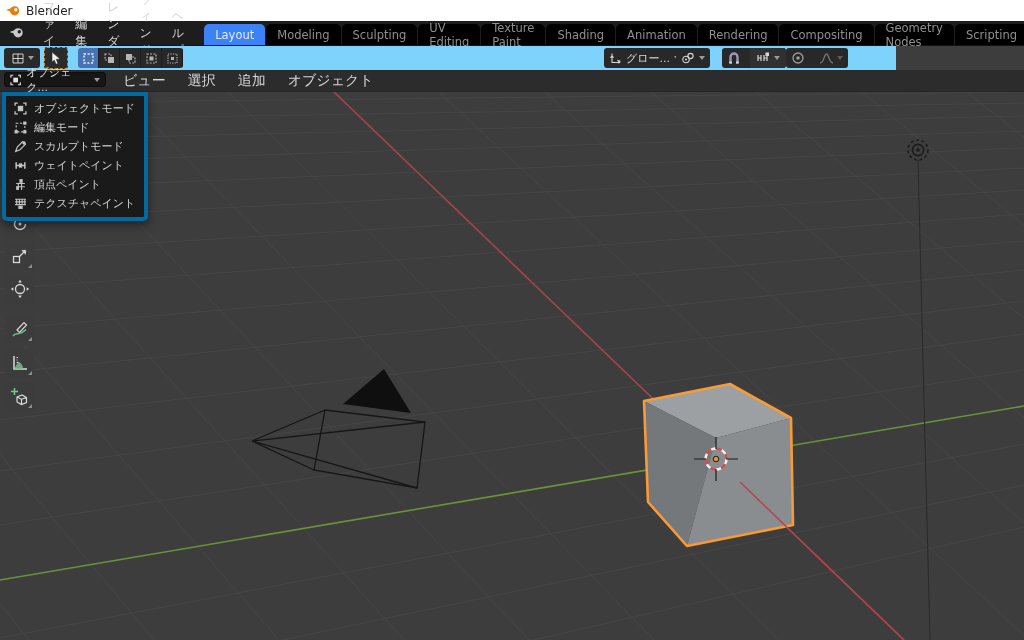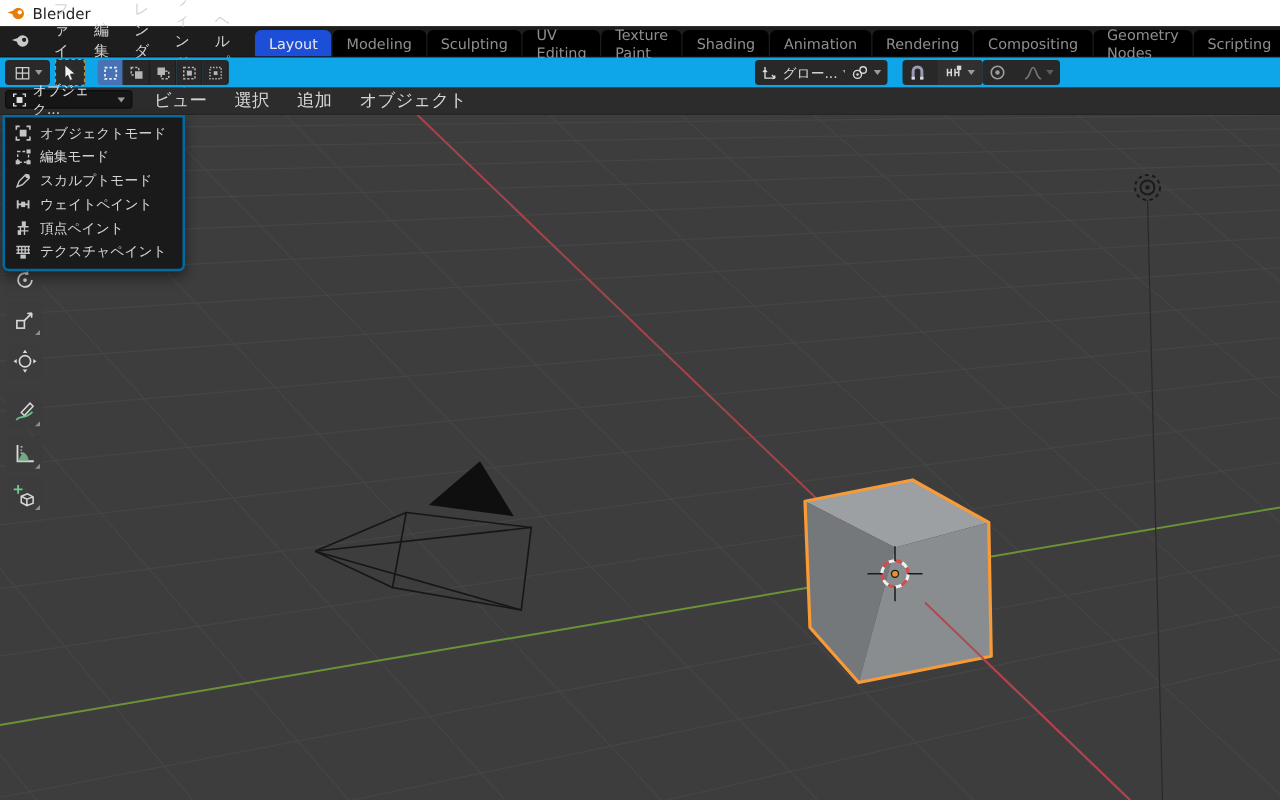--- a/index.html
+++ b/index.html
@@ -13,24 +13,24 @@
   .titlebar .t-text { color:#222; font-size:12px; }
 
   
   .menubar { position:absolute; left:0; top:21px; width:1024px; height:25px; background:#1d1d1d;
     display:flex; align-items:center; border-bottom:1px solid #131313; }
   .logo-btn { display:flex; align-items:center; padding:0 9px; height:100%; }
   .menu-item { color:#d2d2d2; padding:0 10px; height:100%; display:flex; align-items:center; cursor:default; }
   .tabs { display:flex; align-items:flex-end; height:100%; margin-left:10px; }
   .tab { background:#000000; color:#8f8f8f; font-size:11.5px; padding:4px 11px 4px;
     border-radius:5px 5px 0 0; margin-right:1px; height:21px; display:flex; align-items:center; }
-  .tab.active { background:#1d4ed8; color:#e8e8e8; }
-
-  
-  .toolrow { position:absolute; left:0; top:46px; width:1024px; height:24px; background:#0ea5e9; }
+  .tab.active { background:#3b82f6; color:#e8e8e8; }
+
+  
+  .toolrow { position:absolute; left:0; top:46px; width:896px; height:24px; background:#7dd3fc; }
   .ed-type { position:absolute; left:4px; top:2px; width:36px; height:20px; background:#292929;
     border-radius:3px; display:flex; align-items:center; justify-content:center; gap:3px; }
   .tool-cursor { position:absolute; left:44px; top:1px; width:24px; height:22px; border:1px dashed #c98f2e;
     border-radius:3px; display:flex; align-items:center; justify-content:center; background:#2b2b2b; }
   .selmodes { position:absolute; left:78px; top:2px; height:20px; display:flex; border-radius:3px; overflow:hidden; }
   .selmode { width:21px; height:20px; background:#282828; display:flex; align-items:center; justify-content:center;
     border-right:1px solid #1d1d1d; }
   .selmode.active { background:#4772b3; }
   .rgroup { position:absolute; top:2px; height:20px; background:#282828; border-radius:3px;
     display:flex; align-items:center; padding:0 5px; gap:4px; color:#d8d8d8; font-size:11px; }
@@ -48,21 +48,21 @@
   .mode-dd .chev { margin-left:auto; }
   .vmenus { position:absolute; left:112px; display:flex; }
   .vmenu { color:#d5d5d5; padding:0 11px; font-size:14px; }
 
   
   .viewport { position:absolute; left:0; top:92px; width:1024px; height:548px; background:#3d3d3d; }
   .overlay-txt { position:absolute; color:#555555; font-size:11px; z-index:1; white-space:nowrap; }
 
   
   .dropdown { position:absolute; left:2px; top:92px; width:146px; background:rgba(24,24,24,0.95);
-    border:2px solid #0369a1; border-radius:0 0 5px 5px; padding:3px 0 4px; z-index:5;
+    border:4px solid #0369a1; border-radius:0 0 5px 5px; padding:3px 0 4px; z-index:5;
     box-shadow:0 4px 10px rgba(0,0,0,.45); }
   .dd-item { height:19px; display:flex; align-items:center; gap:7px; padding:0 8px; color:#d6d6d6; font-size:11px; }
   .dd-item svg { flex:0 0 auto; }
 
   
   .ltool { position:absolute; left:5px; width:29px; height:28px; background:#3c3c3c; border-radius:4px;
     display:flex; align-items:center; justify-content:center; z-index:2; }
   .ltool .subtri { position:absolute; right:2px; bottom:2px; width:0; height:0;
     border-left:4px solid transparent; border-bottom:4px solid #8d8d8d; }
 </style>

